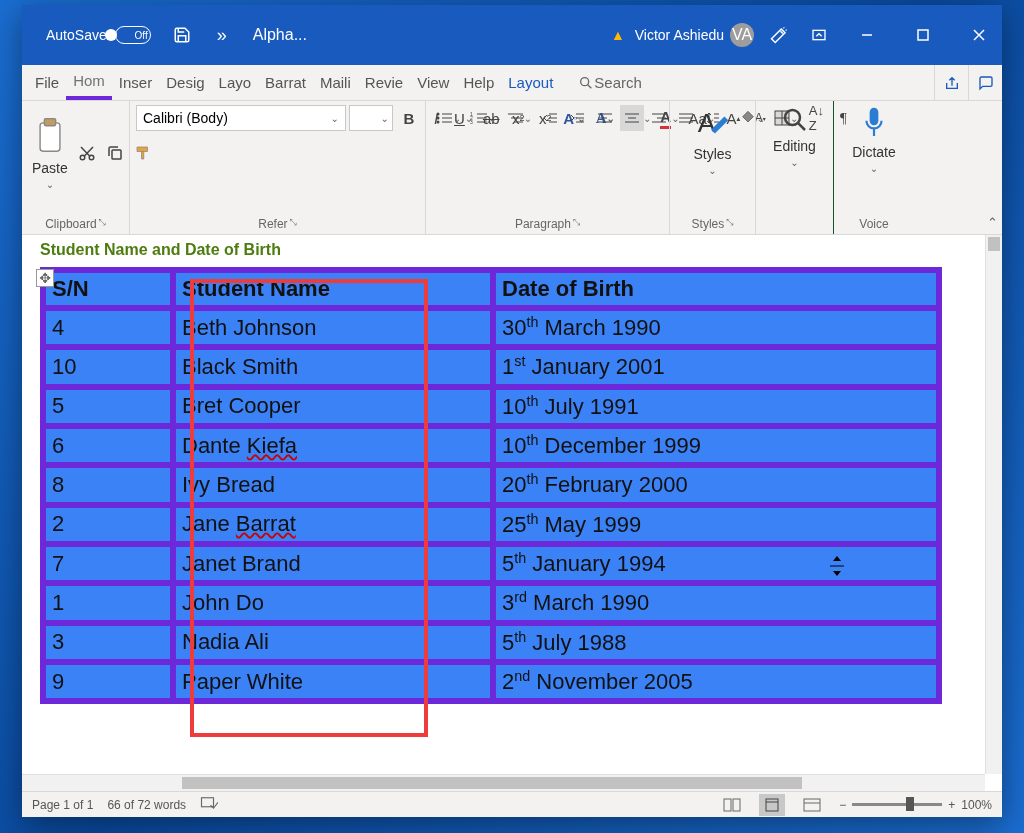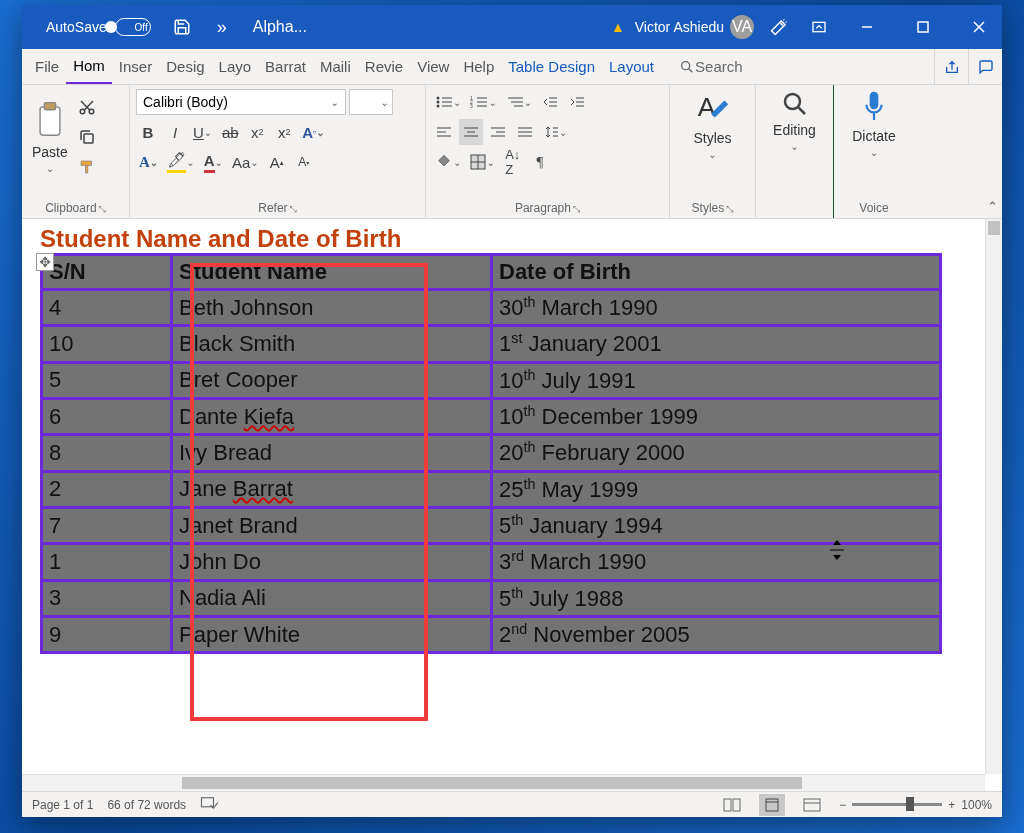--- a/index.html
+++ b/index.html
@@ -1,61 +1,61 @@
 <!DOCTYPE html>
 <html><head>
 <meta charset="utf-8">
 <style>
 *{margin:0;padding:0;box-sizing:border-box;font-family:"Segoe UI",Tahoma,sans-serif}
 body{background:linear-gradient(135deg,#1a6dd1 0%,#0a4a9e 50%,#1a6dd1 100%);width:1024px;height:833px;overflow:hidden;position:relative}
 .wnd{position:absolute;left:22px;top:5px;width:980px;height:812px;background:#fff;box-shadow:0 8px 30px rgba(0,0,0,.4);display:flex;flex-direction:column}
 
-.titlebar{height:44px;background:#185abd;display:flex;align-items:center;color:#fff;font-size:14px;padding-left:18px;gap:10px}
+.titlebar{height:60px;background:#185abd;display:flex;align-items:center;color:#fff;font-size:14px;padding-left:18px;gap:10px}
 .titlebar .autosave{display:flex;align-items:center;gap:8px;padding:2px 6px;border-radius:3px}
 .toggle{width:36px;height:18px;border:1px solid #fff;border-radius:9px;display:flex;align-items:center;padding:0 2px;font-size:10px;justify-content:flex-end}
 .toggle::before{content:"";width:12px;height:12px;background:#fff;border-radius:50%;position:relative;left:-18px}
 .titlebar .tb-icon{width:30px;height:30px;display:flex;align-items:center;justify-content:center;cursor:pointer}
 .titlebar .doc{font-size:16px;margin-left:6px}
 .titlebar .spacer{flex:1}
 .titlebar .user{display:flex;align-items:center;gap:6px}
 .avatar{width:24px;height:24px;border-radius:50%;background:#9d9d9d;font-size:16px;display:flex;align-items:center;justify-content:center}
 .winbtn{width:46px;height:44px;display:flex;align-items:center;justify-content:center}
 
 .tabs{height:36px;background:#f3f2f1;border-bottom:1px solid #d8d8d8;display:flex;align-items:center;font-size:15px;color:#555;padding-left:6px}
 .tabs .tab{padding:14px 7px;height:100%;display:flex;align-items:center;cursor:pointer;white-space:nowrap}
-.tabs .tab.active{color:#000000;border-bottom:2px solid #6d28d9}
+.tabs .tab.active{color:#737373;border-bottom:4px solid #6d28d9}
 .tabs .tab.context{color:#185abd}
 .tabs .search{display:flex;align-items:center;margin-left:18px;color:#666}
 .tabs .right{margin-left:auto;display:flex}
 .tabs .right .ribtn{width:34px;height:36px;display:flex;align-items:center;justify-content:center;color:#185abd;border-left:1px solid #d8d8d8}
 
 .ribbon{height:134px;background:#f3f2f1;display:flex;border-bottom:1px solid #d8d8d8;position:relative}
 .grp{border-right:1px solid #d8d8d8;display:flex;flex-direction:column;justify-content:space-between;padding:4px 6px 0}
-.grp .label{text-align:center;font-size:12px;color:#666;padding:3px 0;display:flex;justify-content:center;align-items:flex-end;gap:2px}
+.grp .label{text-align:center;font-size:12px;color:#666;padding:3px 0;display:flex;justify-content:center;align-items:flex-start;gap:2px}
 .grp .label .dl{font-size:9px}
-.rows{display:flex;flex-direction:column;gap:4px;align-items:flex-start}
+.rows{display:flex;flex-direction:row;gap:4px;align-items:flex-start}
 .row{display:flex;align-items:center;gap:3px}
 .rbtn{min-width:24px;height:26px;display:flex;align-items:center;justify-content:center;color:#444;font-size:15px;cursor:pointer;padding:0 3px}
 .fontname{width:210px;height:26px;border:1px solid #c8c8c8;background:#fff;font-size:14px;padding:0 6px;display:flex;align-items:center;justify-content:space-between}
 .fontsize{width:44px;height:26px;border:1px solid #c8c8c8;background:#fff;font-size:13px;display:flex;align-items:center;justify-content:flex-end;padding-right:3px}
 .biggrp{display:flex;flex-direction:column;align-items:center;justify-content:center;gap:3px;padding:0 8px;font-size:14px;color:#333}
 .biggrp svg{display:block}
 .caret{font-size:10px;color:#666}
 .collapse{position:absolute;right:4px;bottom:4px;font-size:13px;color:#666;cursor:pointer}
 
 .docarea{flex:1;background:#fff;overflow:hidden;position:relative}
 .scrollv{position:absolute;right:0;top:0;bottom:17px;width:17px;background:#f1f1f1;border-left:1px solid #e0e0e0}
 .scrollv .thumb{position:absolute;top:2px;left:2px;right:2px;height:14px;background:#c1c1c1}
 .scrollh{position:absolute;left:0;right:17px;bottom:0;height:17px;background:#f1f1f1;border-top:1px solid #e0e0e0}
 .scrollh .thumb{position:absolute;left:160px;width:620px;top:2px;bottom:2px;background:#c1c1c1}
 .page{padding:6px 18px;font-family:Calibri,sans-serif}
-.doctitle{font-size:24px;font-weight:bold;color:#c2410c;margin-bottom:0}
+.doctitle{font-size:16px;font-weight:bold;color:#4d7c0f;margin-bottom:8px}
 .tblhandle{position:absolute;left:14px;top:34px;width:18px;height:18px;border:1px solid #999;background:#fff;display:flex;align-items:center;justify-content:center;font-size:14px;color:#666}
 table.stu{border-collapse:collapse;width:902px;font-size:22px;color:#111}
-table.stu td,table.stu th{border:3px solid #6d28d9;padding:3px 6px;text-align:left;font-weight:normal;background:#737373}
+table.stu td,table.stu th{border:6px solid #6d28d9;padding:3px 6px;text-align:left;font-weight:normal;background:#3b82f6}
 table.stu th{font-weight:bold}
 .highlight-box{position:absolute;border:4px solid #ee3b3b;pointer-events:none;left:168px;top:44px;width:238px;height:458px}
 sup{font-size:.65em;vertical-align:super}
 .wavy{text-decoration:underline wavy #c00;text-decoration-thickness:1.5px}
 
 .status{height:26px;background:#f3f2f1;border-top:1px solid #d8d8d8;display:flex;align-items:center;font-size:12px;color:#555;padding:0 10px;gap:14px}
 .status .spacer{flex:1}
 .status .vbtn{width:26px;height:22px;display:flex;align-items:center;justify-content:center;cursor:pointer}
 .status .vbtn.active{background:#c8c8c8}
 .zoom{display:flex;align-items:center;gap:6px}
@@ -127,21 +127,20 @@
   <div class="tab">File</div>
       <div class="tab active">Hom</div>
       <div class="tab">Inser</div>
       <div class="tab">Desig</div>
       <div class="tab">Layo</div>
       <div class="tab">Barrat</div>
       <div class="tab">Maili</div>
       <div class="tab">Revie</div>
       <div class="tab">View</div>
       <div class="tab">Help</div>
-      <div class="tab context">Table Design</div>
       <div class="tab context">Layout</div>
       <div class="search">
         <svg width="16" height="16" viewBox="0 0 24 24" fill="none" stroke="#666" stroke-width="2">
           <circle cx="10" cy="10" r="6"></circle>
           <line x1="20" y1="20" x2="14.5" y2="14.5"></line>
         </svg>
         <span>Search</span>
       </div>
       <div class="right">
         <div class="ribtn">

